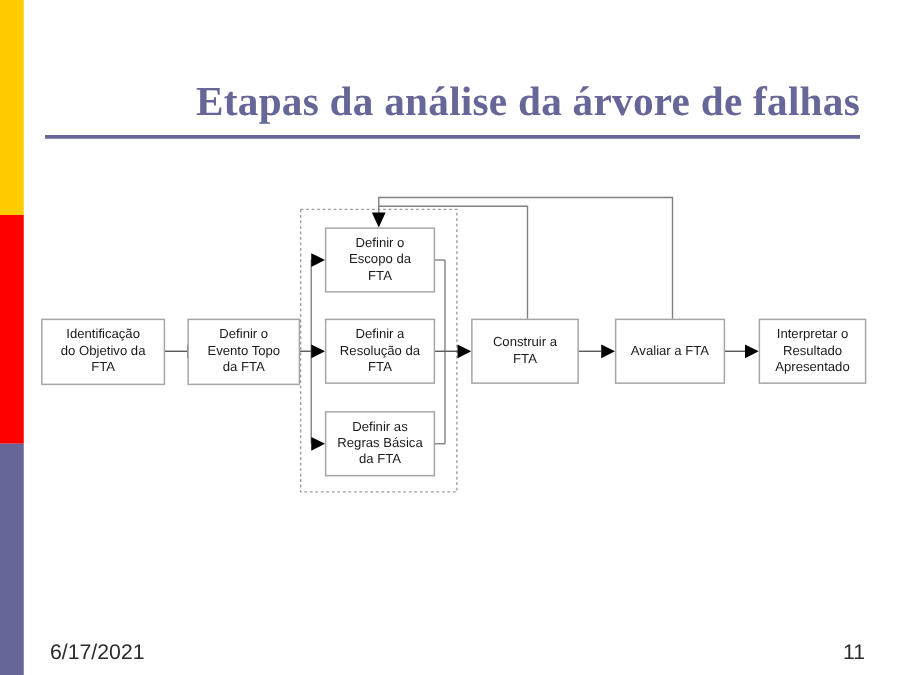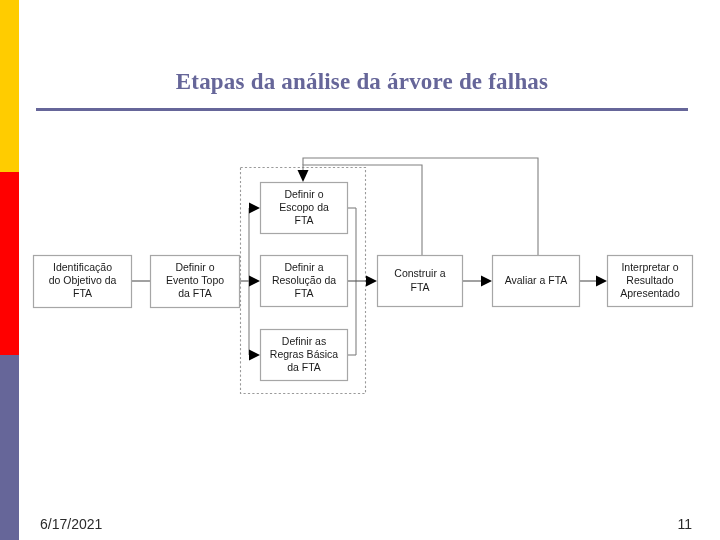--- a/index.html
+++ b/index.html
@@ -33,24 +33,24 @@
   
   #title-block {
     position: absolute;
     left: 36px;
     top: 62px;
     width: 652px;
   }
   #page-title {
     font-family: "Liberation Serif", "DejaVu Serif", serif;
     font-weight: bold;
-    font-size: 23px;
+    font-size: 33px;
     line-height: 40px;
     color: #666699;
-    text-align: center;
+    text-align: right;
     white-space: nowrap;
     letter-spacing: 0.2px;
   }
   #title-rule {
     margin-top: 6px;
     height: 3px;
     background: #666699;
     width: 100%;
   }
 
@@ -92,21 +92,21 @@
     stroke: #9a9a9a;
     stroke-width: 1.1;
     stroke-dasharray: 2.2 2.2;
   }
 
   
   #footer-date, #footer-page {
     position: absolute;
     bottom: 8px;
     font-family: "Liberation Sans", sans-serif;
-    font-size: 14px;
+    font-size: 17px;
     color: #2b2b2b;
   }
   #footer-date { left: 40px; }
   #footer-page { right: 28px; }
 </style>
 </head>
 <body>
 
 <div id="slide">
 

